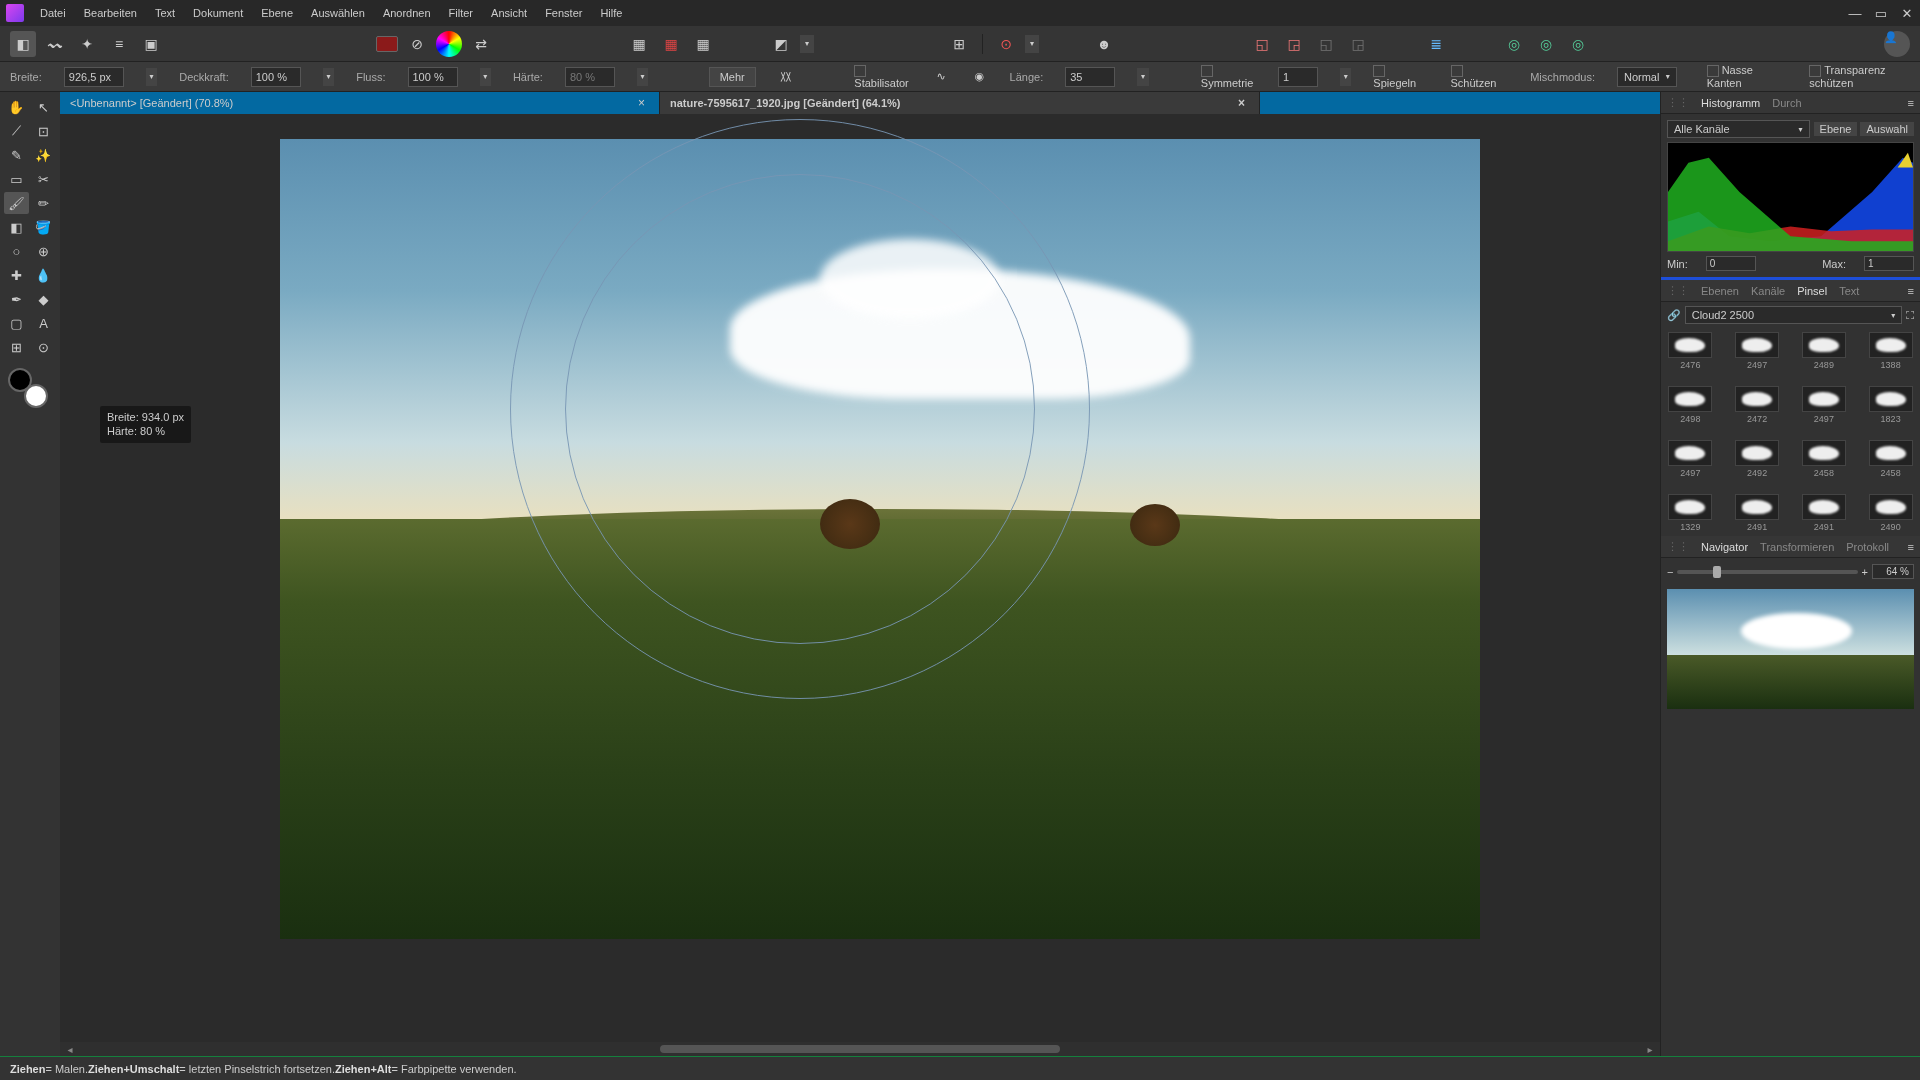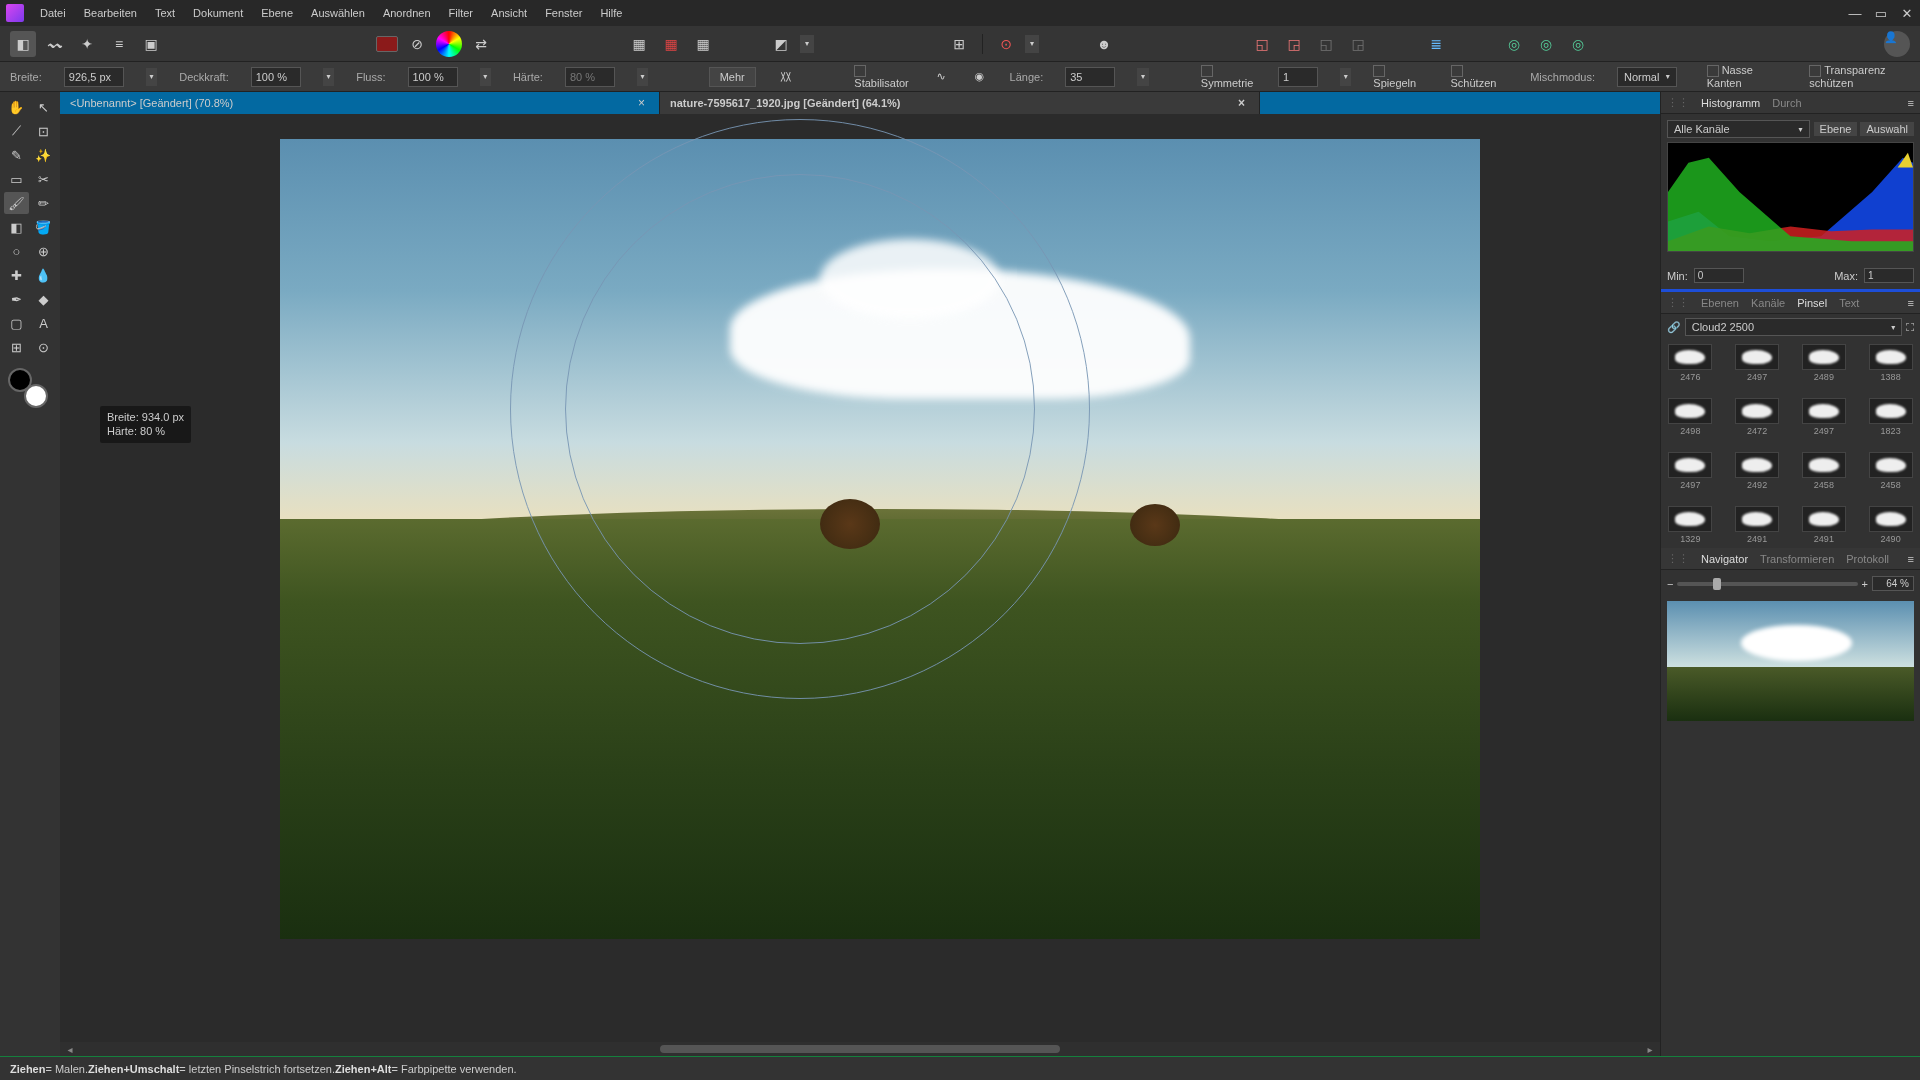--- a/index.html
+++ b/index.html
@@ -62,21 +62,21 @@
 .panel-tabs { height:22px; background:#363636; display:flex; align-items:center; padding:0 6px; gap:12px; border-bottom:1px solid #222; }
 .panel-tab { cursor:pointer; color:#888; }
 .panel-tab.active { color:#ddd; }
 .panel-menu-icon { margin-left:auto; cursor:pointer; }
 .panel-section { padding:6px; border-bottom:3px solid #1d4ed8; }
 .dd-select { background:#2a2a2a; border:1px solid #555; padding:2px 6px; display:flex; align-items:center; cursor:pointer; font-size:11px; }
 .dd-arrow { margin-left:auto; font-size:8px; }
 .histogram { height:110px; background:#000; margin-top:4px; position:relative; border:1px solid #444; overflow:hidden; }
 .histo-svg { width:100%; height:100%; }
 .stats { display:grid; grid-template-columns:1fr 1fr; gap:2px 8px; font-size:10px; color:#aaa; margin-top:4px; }
-.minmax { display:flex; gap:6px; align-items:center; margin-top:16px; font-size:10px; }
+.minmax { display:flex; gap:18px; align-items:center; margin-top:4px; font-size:10px; }
 .minmax input { background:#2a2a2a; border:1px solid #555; color:#ccc; width:50px; padding:1px 3px; font-size:10px; }
 
 .brush-header { display:flex; align-items:center; gap:4px; padding:4px 6px; }
 .brush-grid { display:grid; grid-template-columns:repeat(4,1fr); gap:16px; padding:4px; max-height:240px; overflow:hidden; }
 .brush-item { display:flex; flex-direction:column; align-items:center; cursor:pointer; }
 .brush-thumb { width:44px; height:26px; background:#222; display:flex; align-items:center; justify-content:center; border:1px solid #444; }
 .brush-cloud { width:30px; height:14px; background:#eee; border-radius:50% 60% 50% 40%; filter:blur(1px); }
 .brush-label { font-size:9px; color:#999; margin-top:2px; }
 
 .navigator { padding:6px; }

